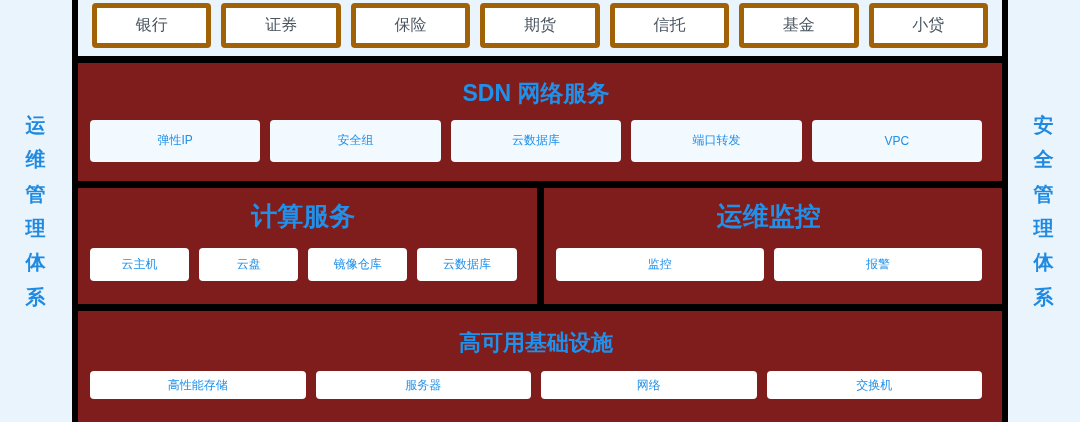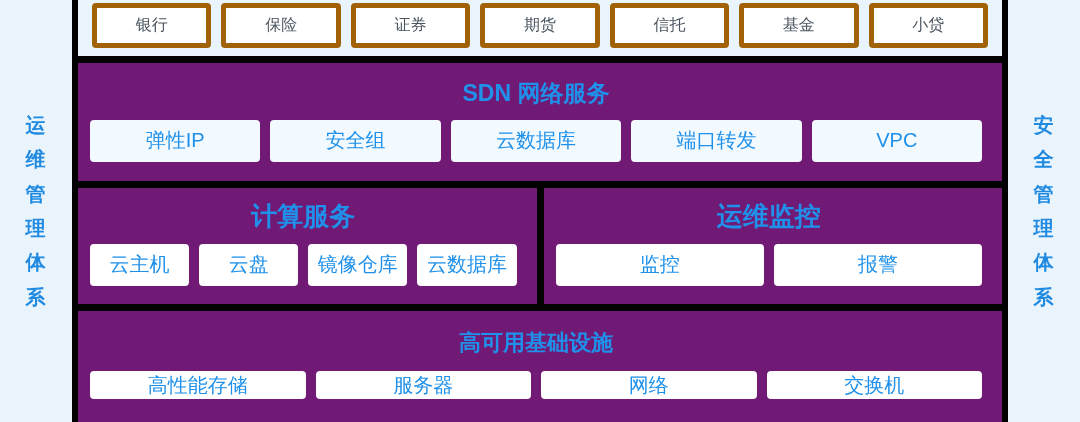--- a/index.html
+++ b/index.html
@@ -85,21 +85,21 @@
     border-radius: 4px;
     display: flex;
     align-items: center;
     justify-content: center;
     font-size: 16px;
     color: #4a5560;
   }
 
   
   .panel {
-    background: #701a75;
+    background: #7f1d1d;
     height: 100%;
     padding: 10px 20px 12px 12px;
     display: flex;
     flex-direction: column;
   }
   .panel-title {
     text-align: center;
     color: #2091ea;
     font-weight: bold;
     font-size: 22px;
@@ -114,41 +114,41 @@
     align-items: center;
   }
   .item-card {
     flex: 1 1 0;
     height: 44px;
     background: #ffffff;
     border-radius: 4px;
     display: flex;
     align-items: center;
     justify-content: center;
-    font-size: 20px;
+    font-size: 12px;
     color: #2091ea;
   }
 
   
   #row-sdn { flex: 0 0 118px; }
   #row-sdn .panel-title { font-size: 23px; padding-top: 4px; }
   #row-sdn .item-card { background: #f2f9ff; height: 42px; }
 
   
   #row-middle {
     flex: 0 0 116px;
     display: flex;
   }
   .vrule {
     flex: 0 0 7px;
     background: #000000;
   }
   .half { flex: 1 1 0; min-width: 0; }
   #row-middle .panel-title { font-size: 26px; }
-  #row-middle .item-card { height: 42px; }
+  #row-middle .item-card { height: 33px; }
 
   
   #row-infra { flex: 1 1 auto; border-radius: 15px; }
   #row-infra .panel-title { font-size: 22px; padding-top: 6px; }
   #row-infra .item-card { height: 28px; }
 </style>
 </head>
 <body>
 
 <div id="diagram">
@@ -176,24 +176,24 @@
   </div>
 
   <div class="frame">
     <div class="rows">
 
       <div id="row-industry">
         <div class="chip">
             <span>银行</span>
           </div>
         <div class="chip">
+            <span>证券</span>
+          </div>
+        <div class="chip">
             <span>保险</span>
-          </div>
-        <div class="chip">
-            <span>证券</span>
           </div>
         <div class="chip">
             <span>期货</span>
           </div>
         <div class="chip">
             <span>信托</span>
           </div>
         <div class="chip">
             <span>基金</span>
           </div>

